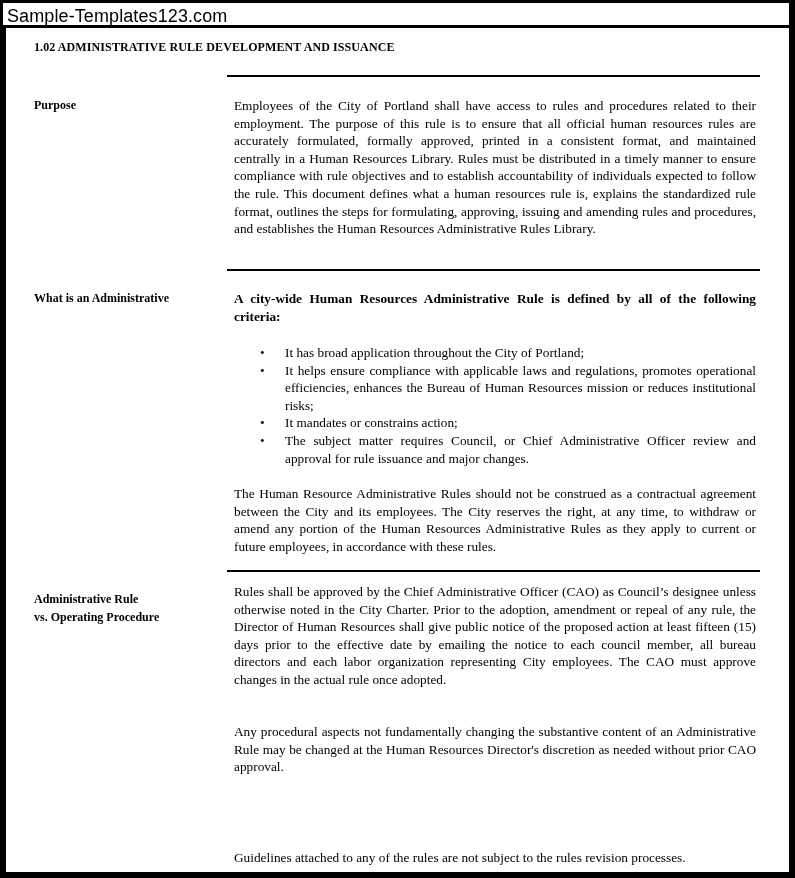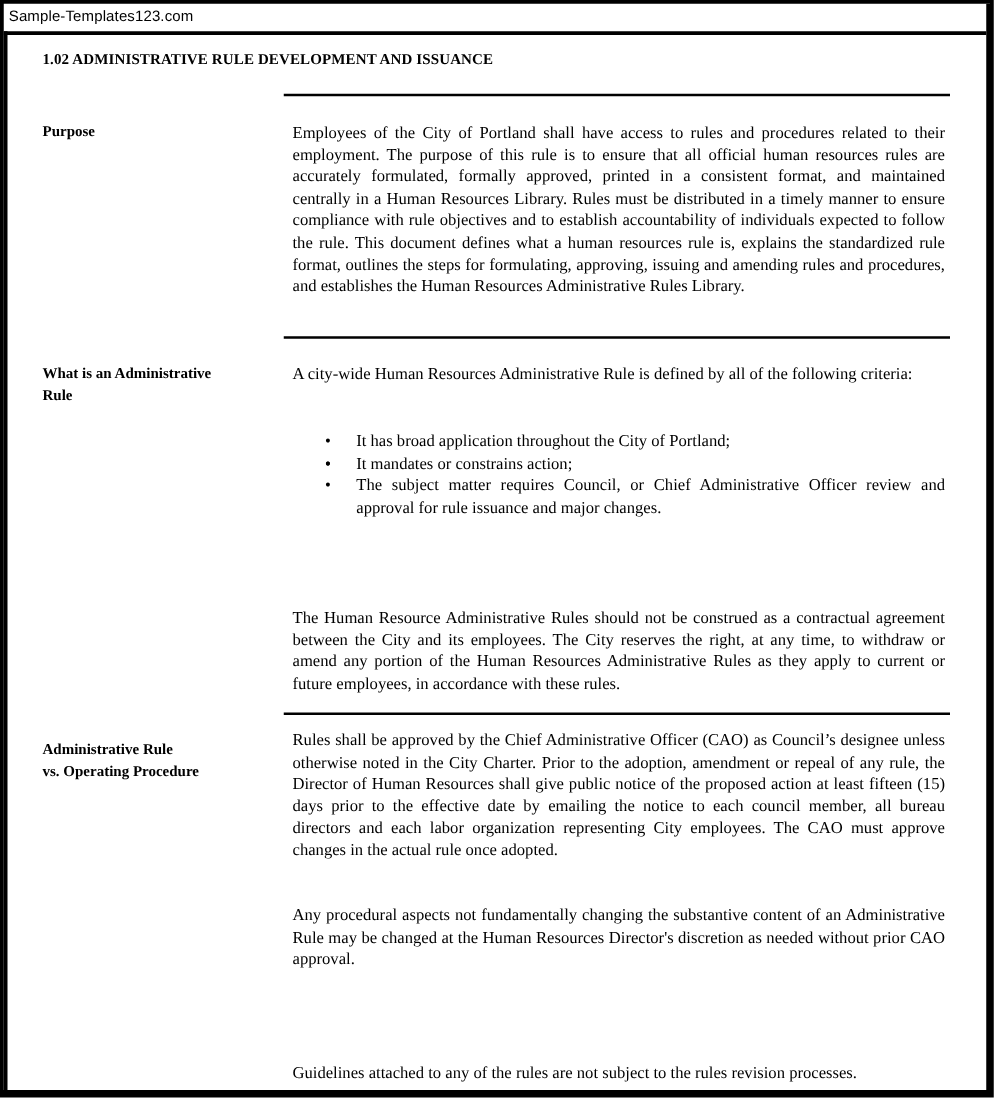--- a/index.html
+++ b/index.html
@@ -6,21 +6,21 @@
   body {
     width:795px; height:878px; background:#000; position:relative; overflow:hidden;
     font-family:"Liberation Serif", serif; color:#000;
   }
   .page {
     position:absolute; left:3px; top:3px; width:786px; height:869px;
     background:#fff; border-right:3px solid #000;
   }
   .watermark {
     position:absolute; left:4px; top:3px;
-    font-family:"Liberation Sans", sans-serif; font-size:12px; color:#000; letter-spacing:0.1px;
+    font-family:"Liberation Sans", sans-serif; font-size:18px; color:#000; letter-spacing:0.1px;
   }
   .frame-line { position:absolute; left:0; top:22px; width:786px; height:3px; background:#000; }
   .frame-left { position:absolute; left:0; top:22px; width:3px; height:850px; background:#000; }
   .doc-title {
     position:absolute; left:31px; top:37px; font-weight:bold; font-size:12px; letter-spacing:0.1px;
   }
   .rule { position:absolute; left:224px; width:533px; height:1.5px; background:#000; }
   .label {
     position:absolute; left:31px; width:185px; font-weight:bold; font-size:12px; line-height:17.6px;
   }
@@ -46,28 +46,27 @@
 
   <div class="label" style="top:94px;">Purpose</div>
   <div class="body" style="top:94px;">
     <p>Employees of the City of Portland shall have access to rules and procedures related to their employment.  The purpose of this rule is to ensure that all official human resources rules are accurately formulated, formally approved, printed in a consistent format, and maintained centrally in a Human Resources Library.  Rules must be distributed in a timely manner to ensure compliance with rule objectives and to establish accountability of individuals expected to follow the rule.  This document defines what a human resources rule is, explains the standardized rule format, outlines the steps for formulating, approving, issuing and amending rules and procedures, and establishes the Human Resources Administrative Rules Library.</p>
   </div>
 
   <div class="rule" style="top:266px;"></div>
 
   <div class="label" style="top:287px;">
     <div>What is an Administrative</div>
-    <div>Rule</div>
   </div>
-  <div class="body" style="top:287px;">
+  <div class="body" style="top:287px;font-weight:bold;">
     <p>A city-wide Human Resources Administrative Rule is defined by all of the following criteria:</p>
   </div>
   <ul class="bullets" style="top:341px;">
     <li><span class="dot">•</span><span>It has broad application throughout the City of Portland;</span></li>
-    <li><span class="dot">•</span></li>
+    <li><span class="dot">•</span><span>It helps ensure compliance with applicable laws and regulations, promotes operational efficiencies, enhances the Bureau of Human Resources mission or reduces institutional risks;</span></li>
     <li><span class="dot">•</span><span>It mandates or constrains action;</span></li>
     <li><span class="dot">•</span><span>The subject matter requires Council, or Chief Administrative Officer review and approval for rule issuance and major changes.</span></li>
   </ul>
   <div class="body" style="top:482px;">
     <p>The Human Resource Administrative Rules should not be construed as a contractual agreement between the City and its employees. The City reserves the right, at any time, to withdraw or amend any portion of the Human Resources Administrative Rules as they apply to current or future employees, in accordance with these rules.</p>
   </div>
 
   <div class="rule" style="top:567px;"></div>
 
   <div class="label" style="top:588px;">

